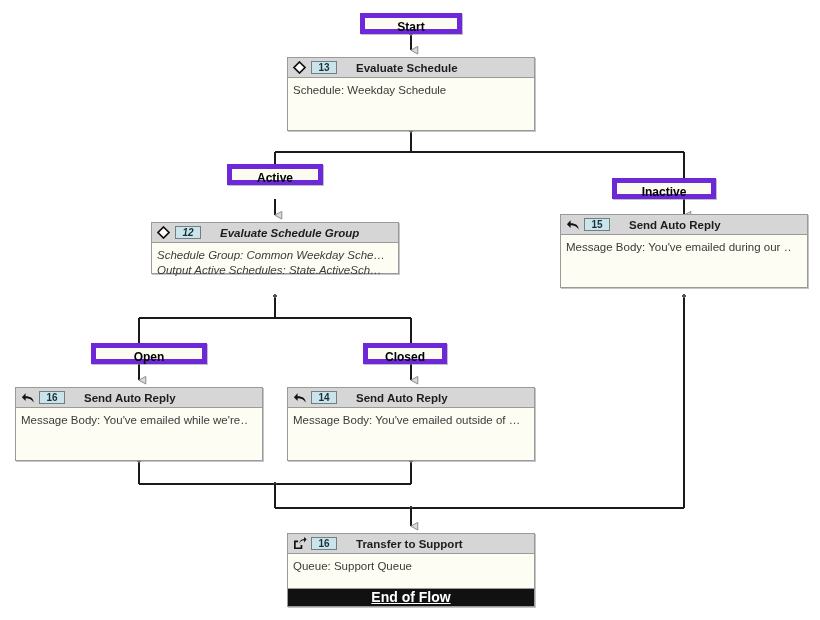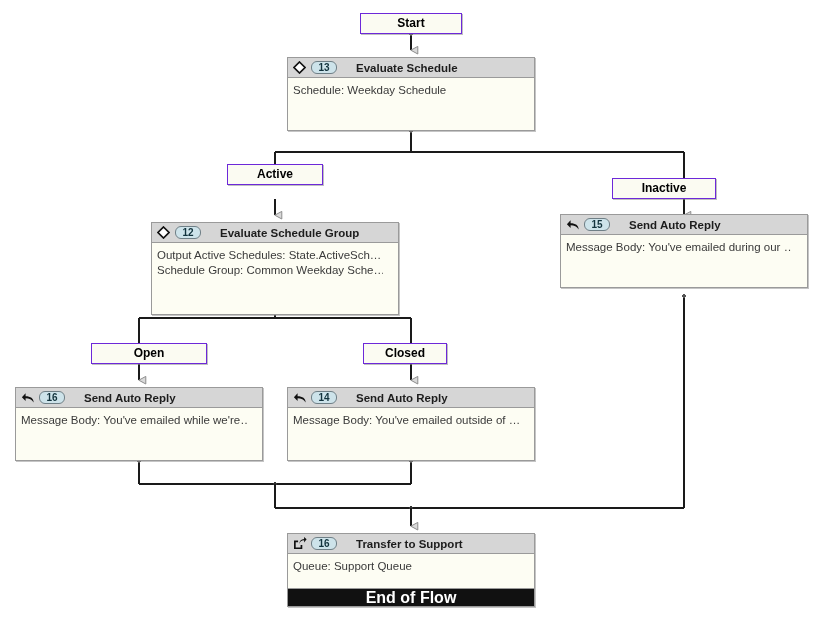--- a/index.html
+++ b/index.html
@@ -25,21 +25,21 @@
     top: 0;
     width: 820px;
     height: 620px;
     pointer-events: none;
   }
 
   
   .pill {
     position: absolute;
     box-sizing: border-box;
-    border: 1px solid #6d28d9;
+    border: 5px solid #6d28d9;
     background: #fbfbf2;
     color: #000000;
     font-size: 12px;
     font-weight: bold;
     text-align: center;
     line-height: 19px;
     height: 21px;
     box-shadow: 1px 1px 0 rgba(140,140,140,0.55);
   }
 
@@ -68,21 +68,21 @@
     align-items: center;
     justify-content: center;
   }
   .node-badge {
     min-width: 26px;
     height: 13px;
     line-height: 12px;
     padding: 0 4px;
     box-sizing: border-box;
     border: 1px solid #6f7f86;
-    border-radius: 6px;
+    border-radius: 0;
     background: #cde3ea;
     color: #12333d;
     font-size: 10px;
     font-weight: bold;
     text-align: center;
     font-family: "Liberation Sans", sans-serif;
   }
   .node-title {
     font-size: 11.5px;
     font-weight: bold;
@@ -102,24 +102,25 @@
   }
   .node-footer {
     position: absolute;
     left: 0;
     right: 0;
     bottom: 0;
     height: 17px;
     line-height: 17px;
     background: #111111;
     color: #ffffff;
-    font-size: 16px;
+    font-size: 14px;
     font-weight: bold;
     text-align: center;
     border-top: 1px solid #9a9a9a;
+    text-decoration: underline;
   }
 </style>
 </head>
 <body>
 
 <div id="canvas">
 
   <svg id="edges" viewBox="0 0 820 620" width="820" height="620">
     <defs>
       <marker id="arrowhead" markerWidth="9" markerHeight="9" refX="4.2" refY="7.6" orient="auto" markerUnits="userSpaceOnUse">
@@ -192,33 +193,33 @@
     </div>
   </div>
 
   <div class="pill" style="left:227px; top:164px; width:96px;">
     <span>Active</span>
   </div>
   <div class="pill" style="left:612px; top:178px; width:104px;">
     <span>Inactive</span>
   </div>
 
-  <div class="node" style="left:151px; top:222px; width:248px; height:93px;">
+  <div class="node" style="left:151px; top:222px; width:248px; height:52px;font-style:italic;">
     <div class="node-header">
       <span class="node-icon">
         <svg width="13" height="13" viewBox="0 0 13 13">
           <path d="M6.5 1 L12 6.5 L6.5 12 L1 6.5 Z" fill="#ffffff" stroke="#111111" stroke-width="1.7"></path>
         </svg>
       </span>
       <span class="node-badge">12</span>
       <span class="node-title">Evaluate Schedule Group</span>
     </div>
     <div class="node-body">
+      <div class="node-prop">Schedule Group: Common Weekday Sche…</div>
       <div class="node-prop">Output Active Schedules: State.ActiveSch…</div>
-      <div class="node-prop">Schedule Group: Common Weekday Sche…</div>
     </div>
   </div>
 
   <div class="node" style="left:560px; top:214px; width:248px; height:74px;">
     <div class="node-header">
       <span class="node-icon">
         <svg width="14" height="12" viewBox="0 0 14 12">
           <path d="M12.6 10.6 C12.6 6.2 9.6 4.3 4.6 4.2 L4.6 1.3 L0.9 5.2 L4.6 9.1 L4.6 6.2 C8.2 6.3 10.9 7.2 12.6 10.6 Z" fill="#111111"></path>
         </svg>
       </span>

